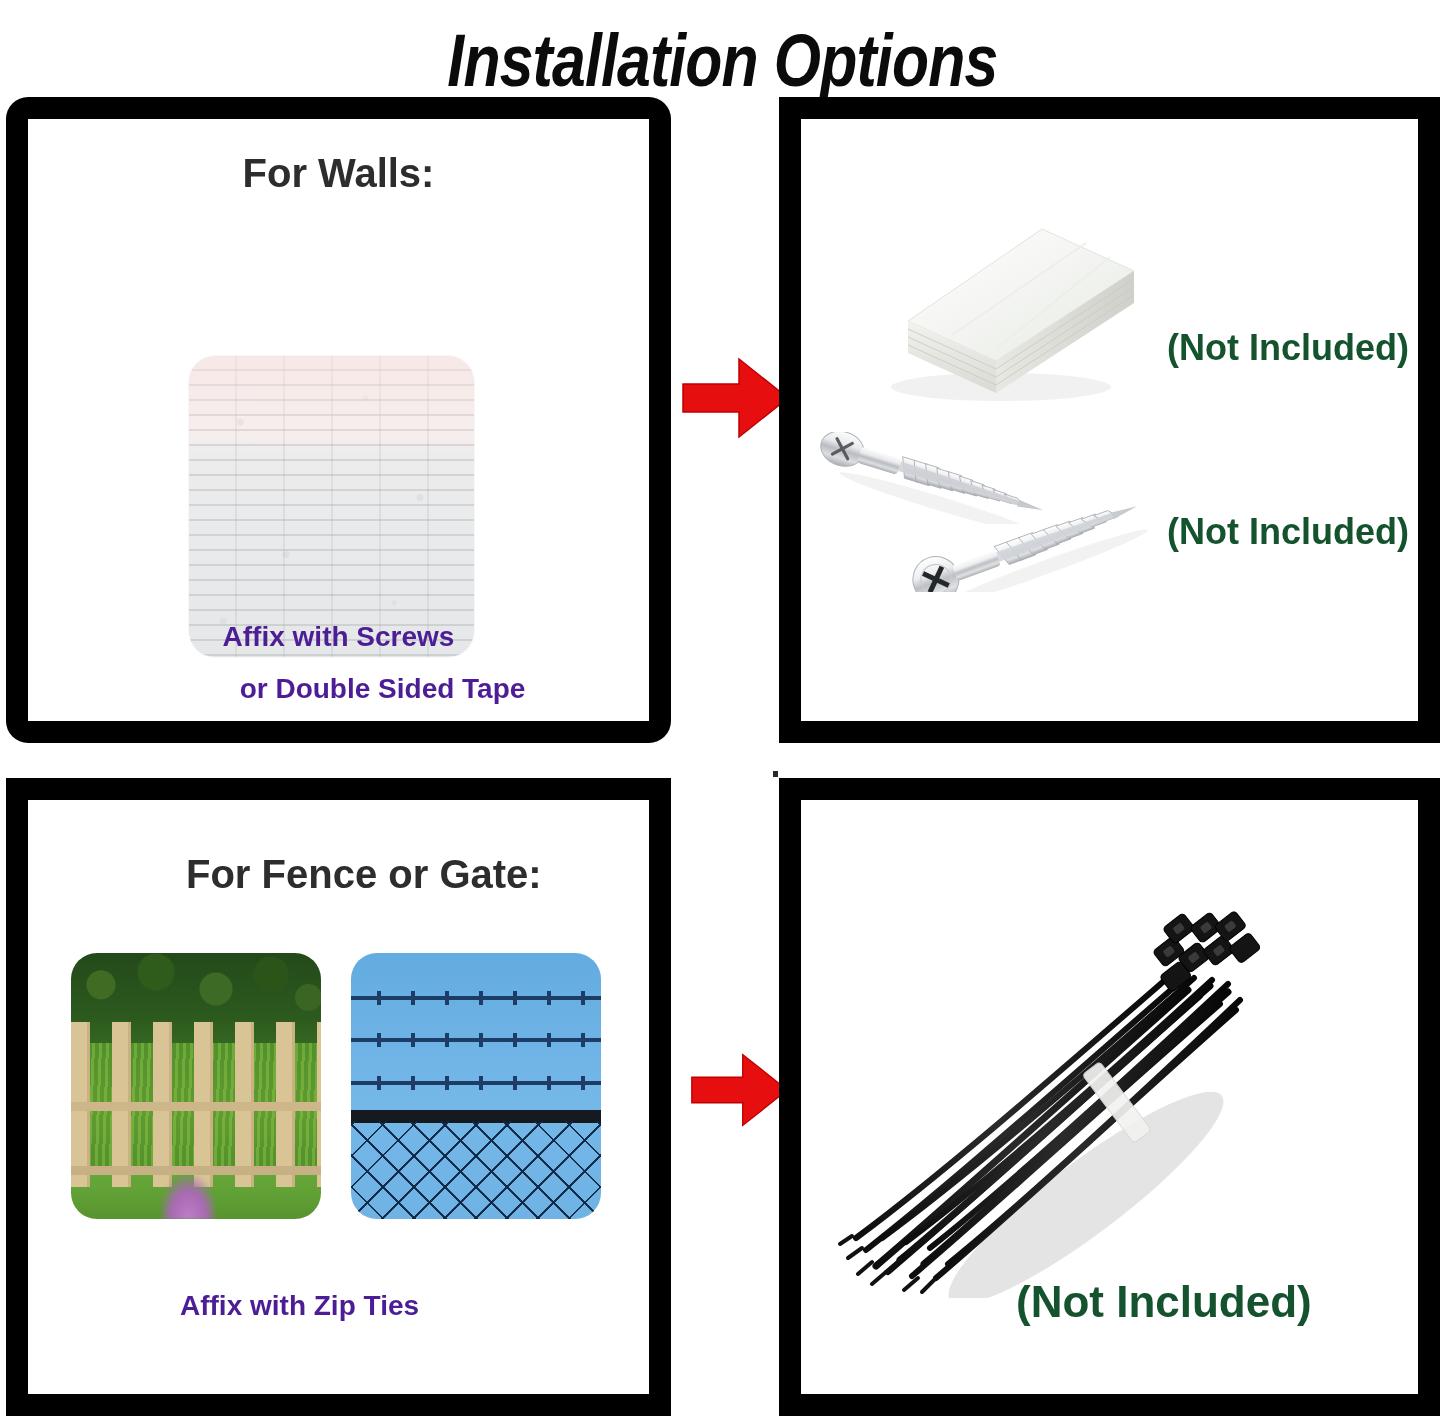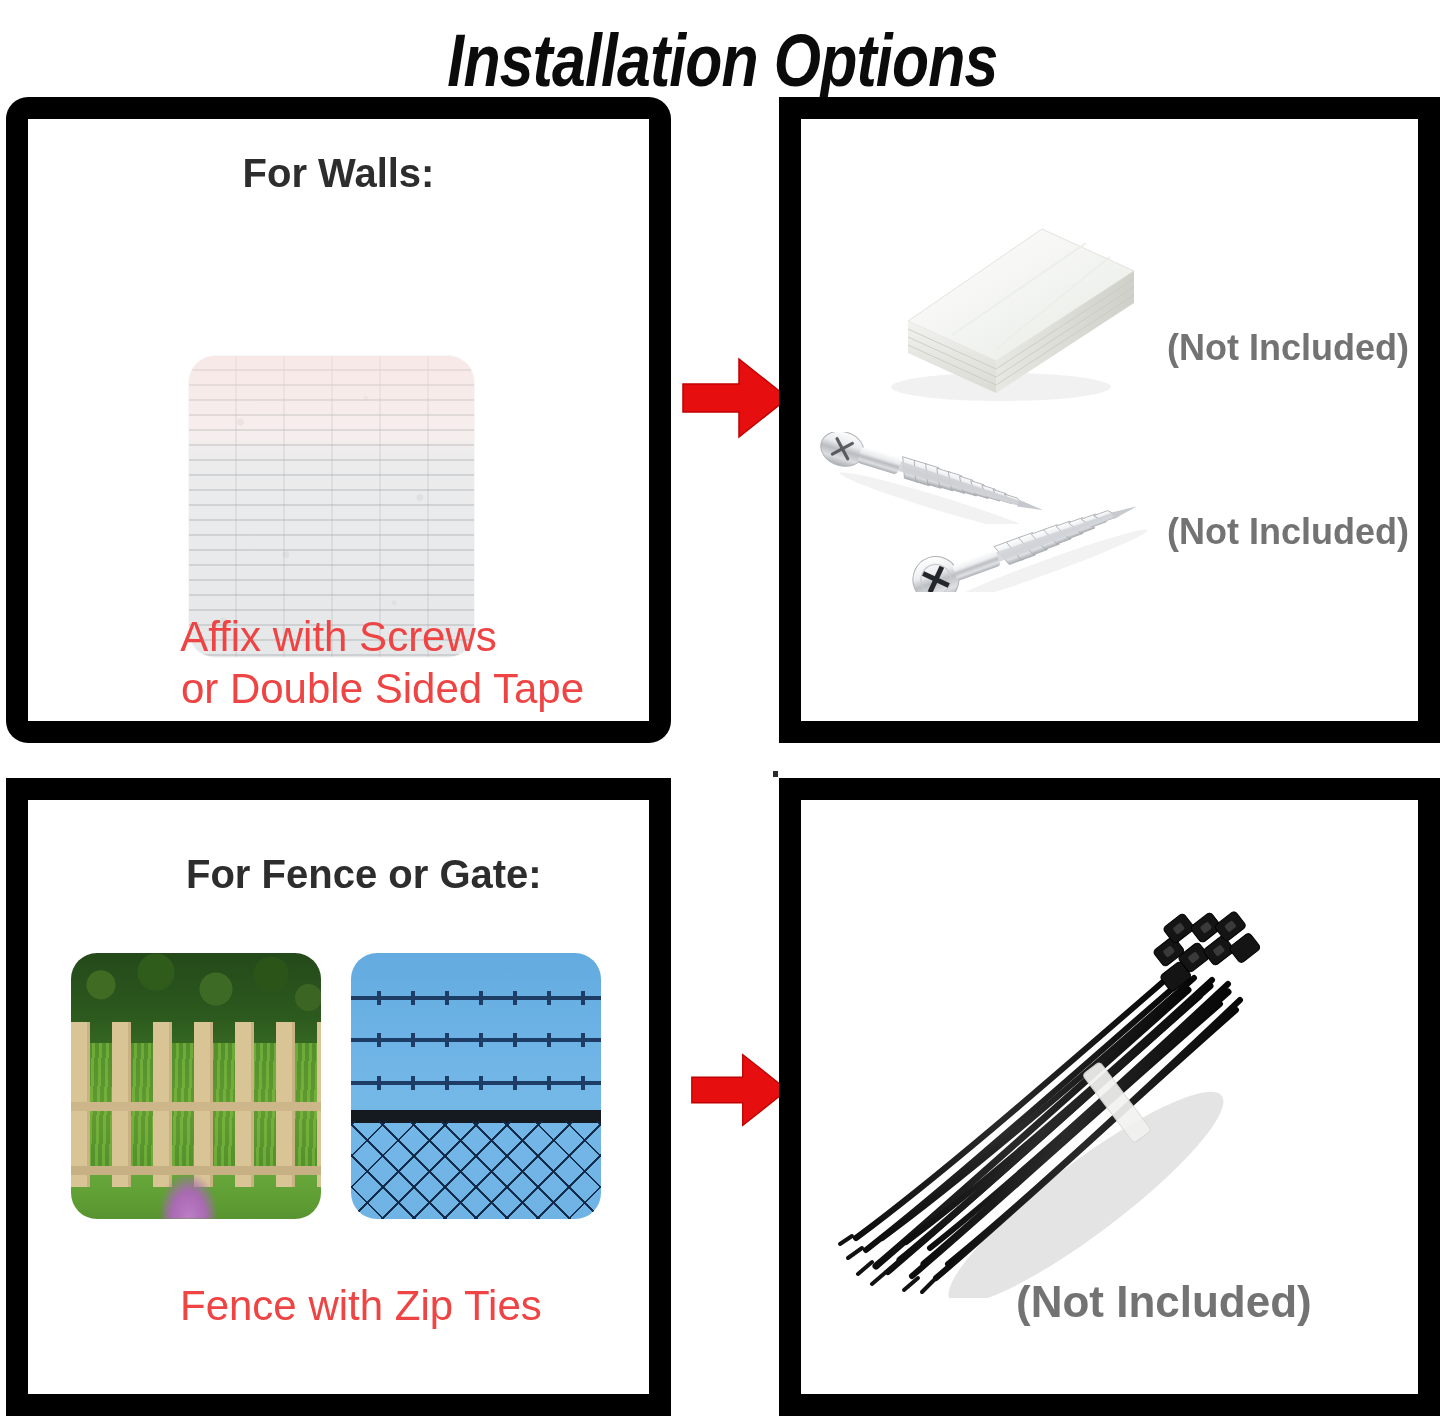--- a/index.html
+++ b/index.html
@@ -46,27 +46,27 @@
 
   .panel-heading{
     position:absolute; left:0; width:100%;
     text-align:center;
     font-weight:bold; font-size:40px; color:#2d2d2d;
     white-space:nowrap;
   }
   .panel-caption{
     position:absolute; left:0; width:100%;
     text-align:center;
-    font-weight:normal; font-size:42px; color:#ef4444;
+    font-weight:bold; font-size:28px; color:#4c1d95;
     line-height:52px;
     white-space:nowrap;
   }
   .not-included{
     position:absolute;
-    font-weight:bold; font-size:36px; color:#737373;
+    font-weight:bold; font-size:36px; color:#14532d;
     white-space:nowrap;
   }
 
   
   .red-arrow{ position:absolute; }
 
   
   #wall-thumb{
     position:absolute; left:161px; top:237px;
     width:285px; height:301px;
@@ -360,21 +360,21 @@
 <div class="not-included" style="left:1167px; top:327px;">(Not Included)</div>
 <div class="not-included" style="left:1167px; top:511px;">(Not Included)</div>
 
 <div id="speck"></div>
 
 <div class="panel" id="panel-fence">
   <div class="panel-inner">
 
     <div class="panel-heading" style="top:52px; text-align:left; padding-left:118px;margin-left:40px;">For Fence or Gate:</div>
 
-    <div class="panel-caption" style="top:480px; text-align:left; padding-left:152px;">Fence with Zip Ties</div>
+    <div class="panel-caption" style="top:480px; text-align:left; padding-left:152px;">Affix with Zip Ties</div>
 
   </div>
 </div>
 
 <div class="fence-photo" id="fence-wood">
   <div class="sky-hedge"></div>
   <div class="grass-back"></div>
   <div class="lawn"></div>
   <div class="pickets"></div>
   <div class="rail-top"></div>

